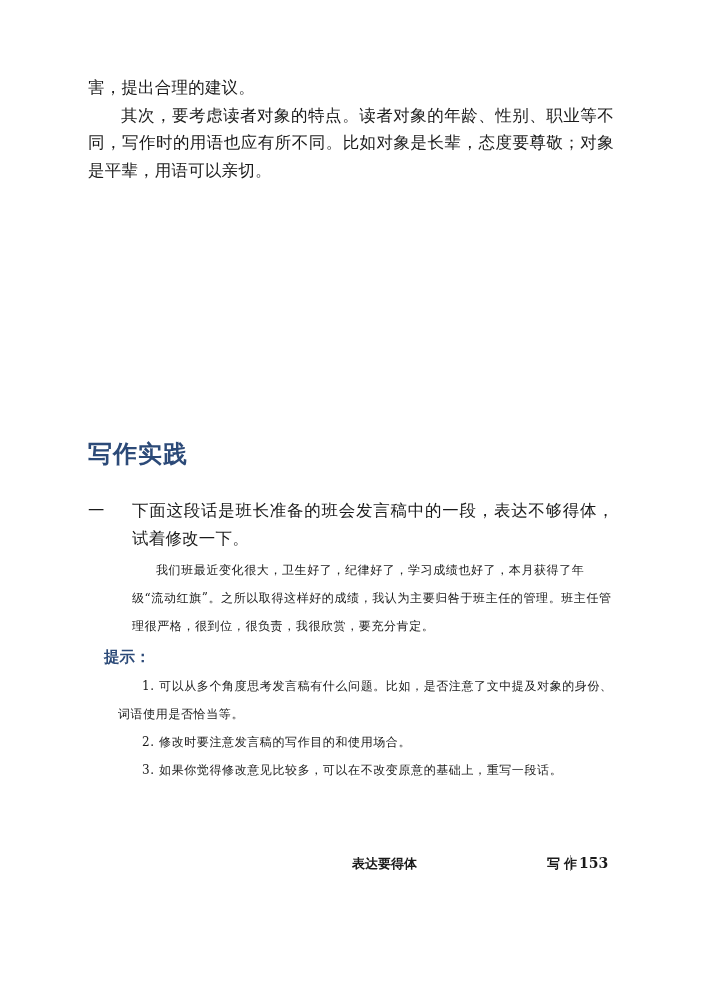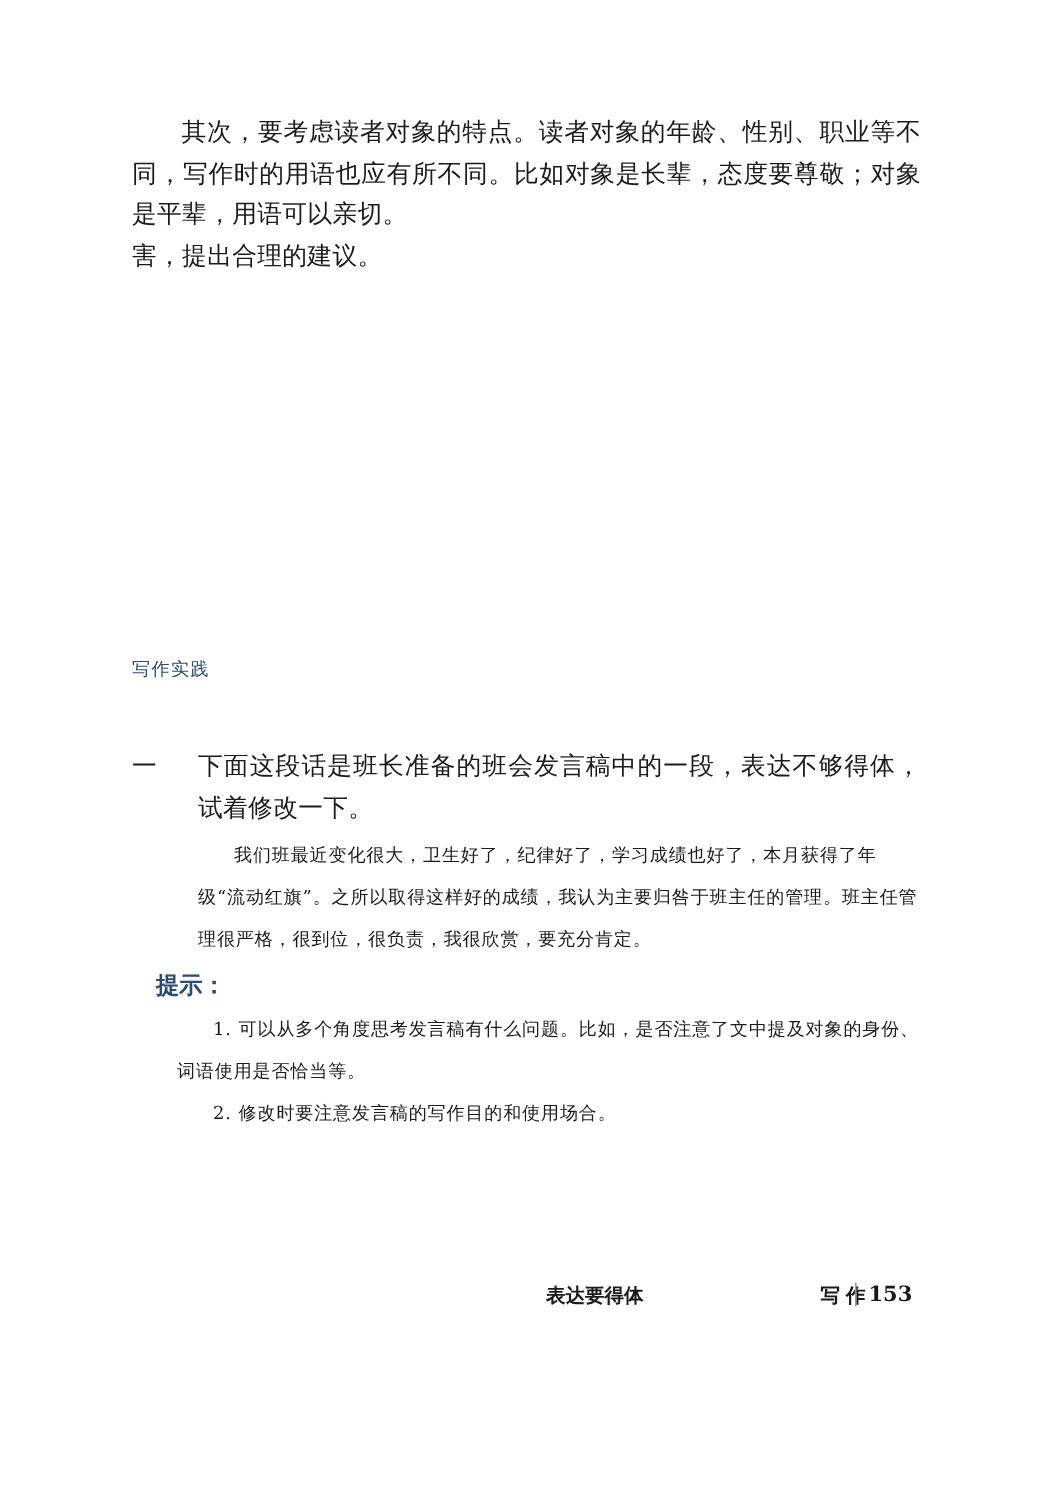--- a/index.html
+++ b/index.html
@@ -3,55 +3,56 @@
 <meta charset="utf-8">
 <style>
   html, body { margin: 0; padding: 0; }
   body {
     width: 701px; height: 991px; background: #ffffff; position: relative; overflow: hidden;
     font-family: "DejaVu Serif", "Liberation Serif", serif; color: #1a1a1a;
   }
   .page { position: absolute; left: 88px; top: 74px; width: 526px; }
   .p { font-size: 16.5px; line-height: 27.6px; margin: 0; text-align: justify; letter-spacing: 0.2px; }
   .indent { text-indent: 2em; }
-  .section-title { position: absolute; left: 88px; top: 438px; font-size: 12px; color: #2c4a78; letter-spacing: 1px; font-family: "DejaVu Sans", sans-serif; }
+  .section-title { position: absolute; left: 88px; top: 438px; font-size: 24px; color: #2c4a78; letter-spacing: 1px; font-family: "DejaVu Sans", sans-serif; font-weight: bold; }
   .exercise { position: absolute; left: 88px; top: 497px; width: 526px; }
   .ex-head { display: flex; }
   .ex-num { width: 44px; font-size: 16.5px; line-height: 27.6px; flex: none; }
   .ex-body { flex: 1; }
   .kai { font-family: "DejaVu Serif", serif; font-size: 12px; line-height: 28px; letter-spacing: 0.6px; }
   .sample { margin-left: 44px; margin-top: 4px; }
   .hint-label { color: #2c4a78; font-family: "DejaVu Sans", sans-serif; font-weight: bold; font-size: 15.5px; line-height: 30px; margin-left: 16px; margin-top: 2px; }
   .hints { margin-left: 30px; }
   .footer { position: absolute; top: 855px; left: 0; width: 701px; font-size: 13px; font-family: "DejaVu Serif", serif; }
-  .footer .chapter { position: absolute; left: 364px; font-weight: bold; }
+  .footer .chapter { position: absolute; left: 352px; font-weight: bold; }
   .footer .section { position: absolute; left: 527px; letter-spacing: 4px; font-weight: bold; margin-left: 20px; }
   .footer .sep { position: absolute; left: 570px; top: 0; width: 1px; height: 16px; background: #999; }
   .footer .pnum { position: absolute; left: 579px; font-weight: bold; font-size: 14px; }
 </style>
 </head>
 <body>
 
 <div class="page">
+  <p class="p">害，提出合理的建议。</p>
   <p class="p indent">其次，要考虑读者对象的特点。读者对象的年龄、性别、职业等不同，写作时的用语也应有所不同。比如对象是长辈，态度要尊敬；对象是平辈，用语可以亲切。</p>
-  <p class="p">害，提出合理的建议。</p>
 </div>
 
 <div class="section-title">写作实践</div>
 
 <div class="exercise">
   <div class="ex-head">
     <div class="ex-num">一</div>
     <div class="ex-body p">下面这段话是班长准备的班会发言稿中的一段，表达不够得体，试着修改一下。</div>
   </div>
   <div class="sample kai indent">我们班最近变化很大，卫生好了，纪律好了，学习成绩也好了，本月获得了年级“流动红旗”。之所以取得这样好的成绩，我认为主要归咎于班主任的管理。班主任管理很严格，很到位，很负责，我很欣赏，要充分肯定。</div>
   <div class="hint-label">提示：</div>
   <div class="hints">
     <div class="kai indent">1. 可以从多个角度思考发言稿有什么问题。比如，是否注意了文中提及对象的身份、词语使用是否恰当等。</div>
     <div class="kai indent">2. 修改时要注意发言稿的写作目的和使用场合。</div>
+    <div class="kai indent">3. 如果你觉得修改意见比较多，可以在不改变原意的基础上，重写一段话。</div>
   </div>
 </div>
 
 <div class="footer">
   <span class="chapter">表达要得体</span>
   <span class="section">写作</span>
   <span class="sep"></span>
   <span class="pnum">153</span>
 </div>
 

